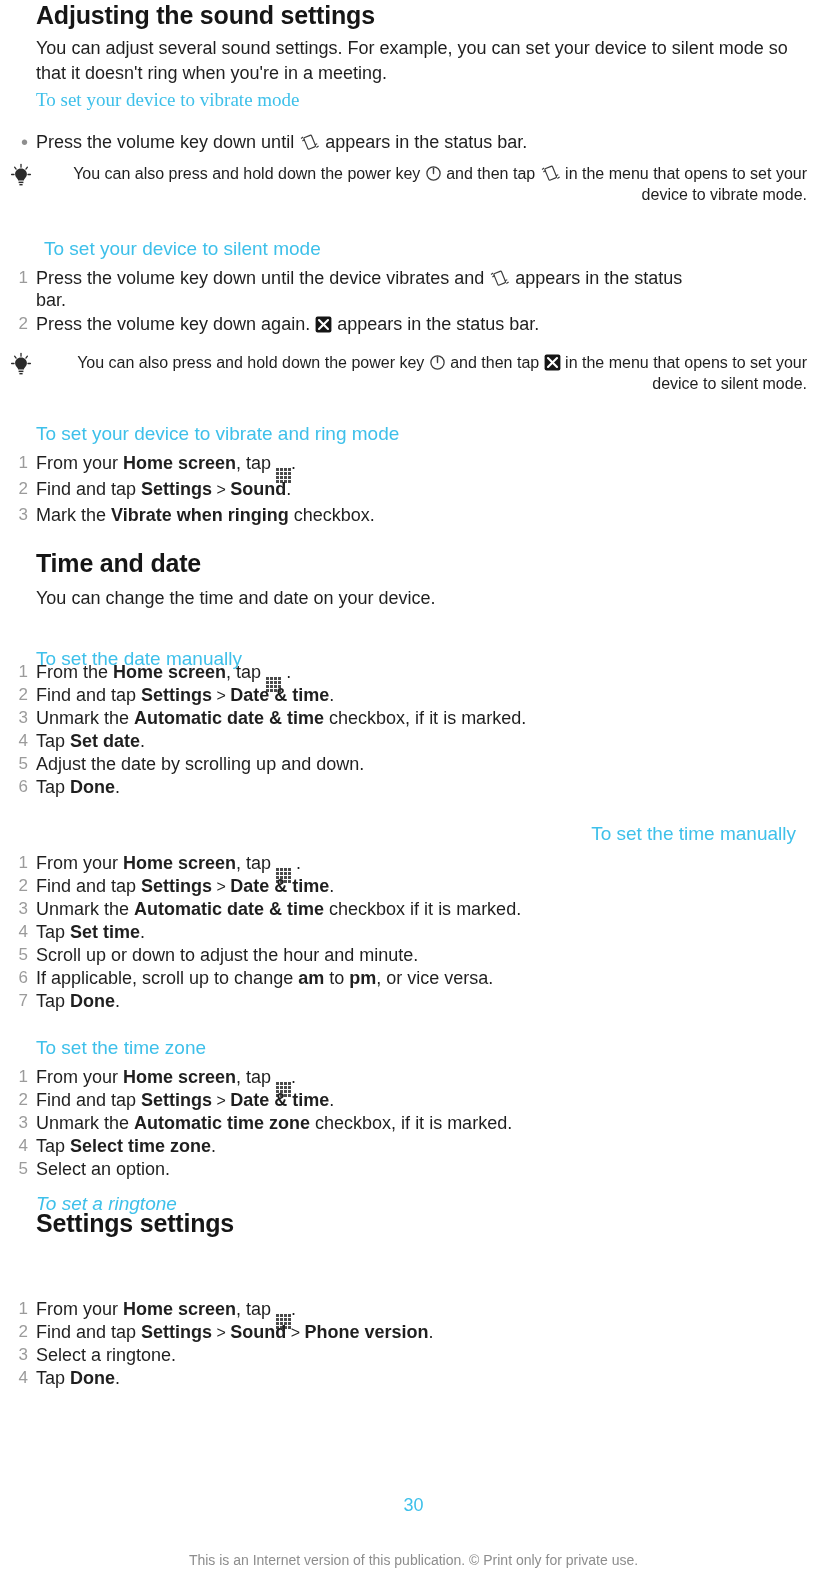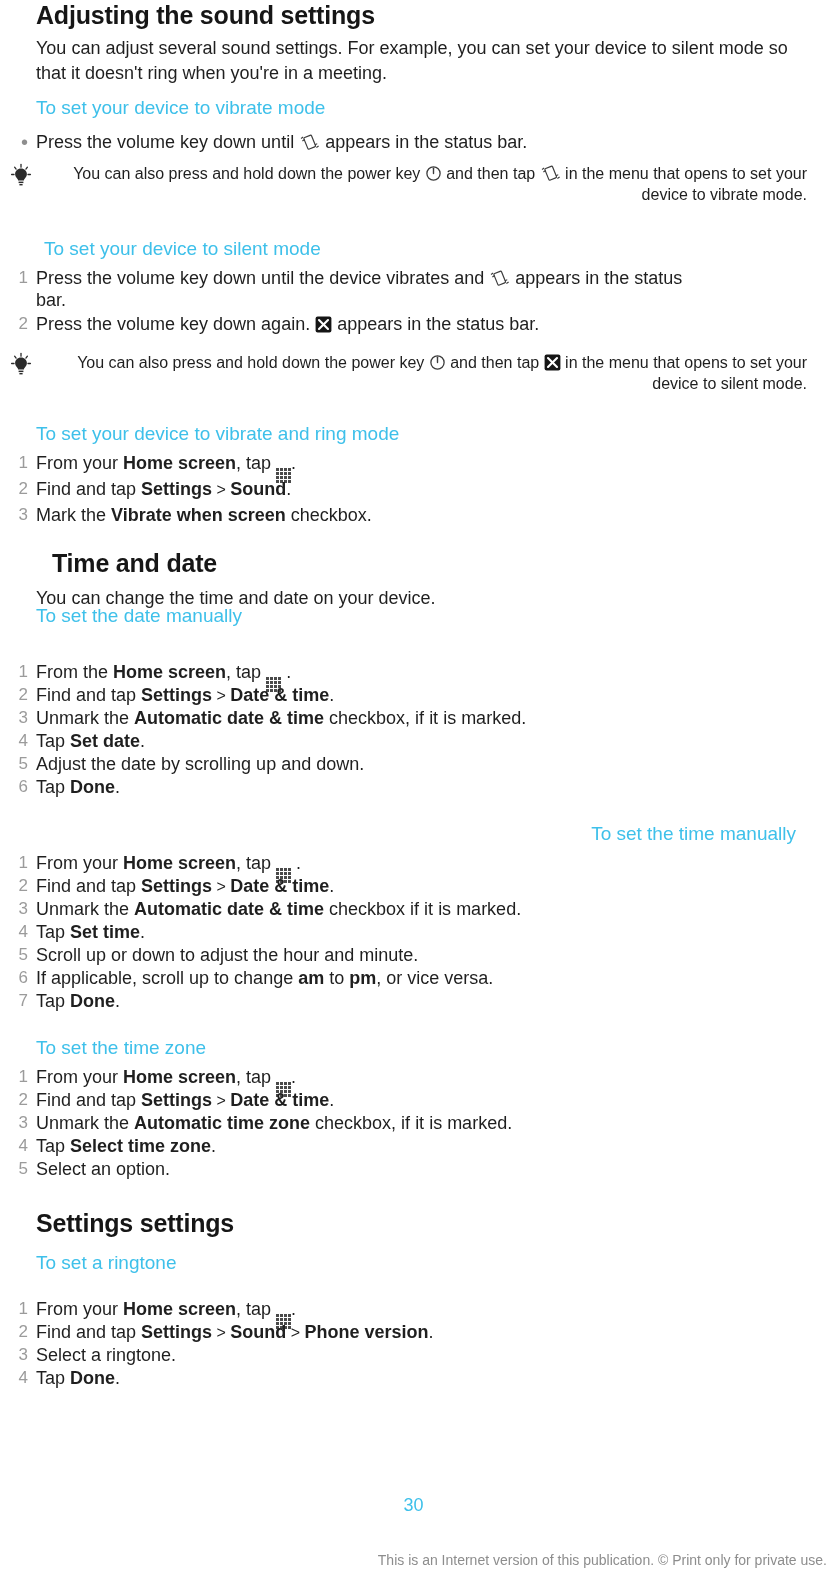--- a/index.html
+++ b/index.html
@@ -143,36 +143,36 @@
     left: 0;
     right: 0;
     text-align: center;
     font-size: 18px;
     color: #3ec0ea;
   }
   .footer-note {
     position: absolute;
     left: 0;
     right: 0;
-    text-align: right;
+    text-align: center;
     font-size: 14px;
     color: #8d8d8d;
   }
 </style>
 </head>
 <body>
 
 <div class="page">
 <div class="content">
 
   <h1 class="section-title" style="position:absolute; left:36px; top:0px; width:760px;">Adjusting the sound settings</h1>
 
   <p class="body-text" style="position:absolute; left:36px; top:36px; width:782px;">You can adjust several sound settings. For example, you can set your device to silent mode so that it doesn't ring when you're in a meeting.</p>
 
-  <h2 class="proc-title" style="position:absolute; left:36px; top:96px; width:760px;">To set your device to vibrate mode</h2>
+  <h2 class="proc-title" style="position:absolute; left:36px; top:88px; width:760px;font-family:Liberation Serif, serif;">To set your device to vibrate mode</h2>
 
   <div class="row" style="top:131px;">
     <span class="marker bullet">•</span>
     <span class="rowbody step-text"><span>Press the volume key down until </span><span class="icn icn-vibrate"><svg viewBox="0 0 21 18" width="21" height="18">
               <g stroke="#3c3c3c" stroke-width="1.2" fill="none">
                 <rect x="6.6" y="3.0" width="8.2" height="12.4" rx="1.2" transform="rotate(-22 10.7 9.2)"></rect>
               </g>
               <g stroke="#3c3c3c" stroke-width="1.1">
                 <line x1="2.0" y1="5.5" x2="4.2" y2="4.0"></line>
                 <line x1="3.4" y1="8.0" x2="5.6" y2="6.5"></line>
@@ -292,28 +292,28 @@
             </span></span><span>.</span></span>
   </div>
 
   <div class="row" style="top:478px;">
     <span class="marker">2</span>
     <span class="rowbody step-text"><span>Find and tap </span><b>Settings</b><span class="gt"> &gt; </span><b>Sound</b><span>.</span></span>
   </div>
 
   <div class="row" style="top:504px;">
     <span class="marker">3</span>
-    <span class="rowbody step-text"><span>Mark the </span><b>Vibrate when screen</b><span> checkbox.</span></span>
-  </div>
-
-  <h1 class="section-title" style="position:absolute; left:36px; top:548px; width:760px;margin-left:16px;">Time and date</h1>
+    <span class="rowbody step-text"><span>Mark the </span><b>Vibrate when ringing</b><span> checkbox.</span></span>
+  </div>
+
+  <h1 class="section-title" style="position:absolute; left:36px; top:548px; width:760px;">Time and date</h1>
 
   <p class="body-text" style="position:absolute; left:36px; top:586px; width:782px;">You can change the time and date on your device.</p>
 
-  <h2 class="proc-title" style="position:absolute; left:36px; top:604px; width:760px;">To set the date manually</h2>
+  <h2 class="proc-title" style="position:absolute; left:36px; top:647px; width:760px;">To set the date manually</h2>
 
   <div class="row" style="top:661px;">
     <span class="marker">1</span>
     <span class="rowbody step-text"><span>From the </span><b>Home screen</b><span>, tap </span><span class="icn icn-apps"><span class="g">
               <i></i>
               <i></i>
               <i></i>
               <i></i>
               <i></i>
               <i></i>
@@ -448,21 +448,21 @@
     <span class="rowbody step-text"><span>Tap </span><b>Select time zone</b><span>.</span></span>
   </div>
 
   <div class="row" style="top:1158px;">
     <span class="marker">5</span>
     <span class="rowbody step-text"><span>Select an option.</span></span>
   </div>
 
   <h1 class="section-title" style="position:absolute; left:36px; top:1208px; width:760px;">Settings settings</h1>
 
-  <h2 class="proc-title" style="position:absolute; left:36px; top:1251px; width:760px;">To set a ringtone</h2>
+  <h2 class="proc-title" style="position:absolute; left:36px; top:1192px; width:760px;font-style:italic;">To set a ringtone</h2>
 
   <div class="row" style="top:1298px;">
     <span class="marker">1</span>
     <span class="rowbody step-text"><span>From your </span><b>Home screen</b><span>, tap </span><span class="icn icn-apps"><span class="g">
               <i></i>
               <i></i>
               <i></i>
               <i></i>
               <i></i>
               <i></i>

